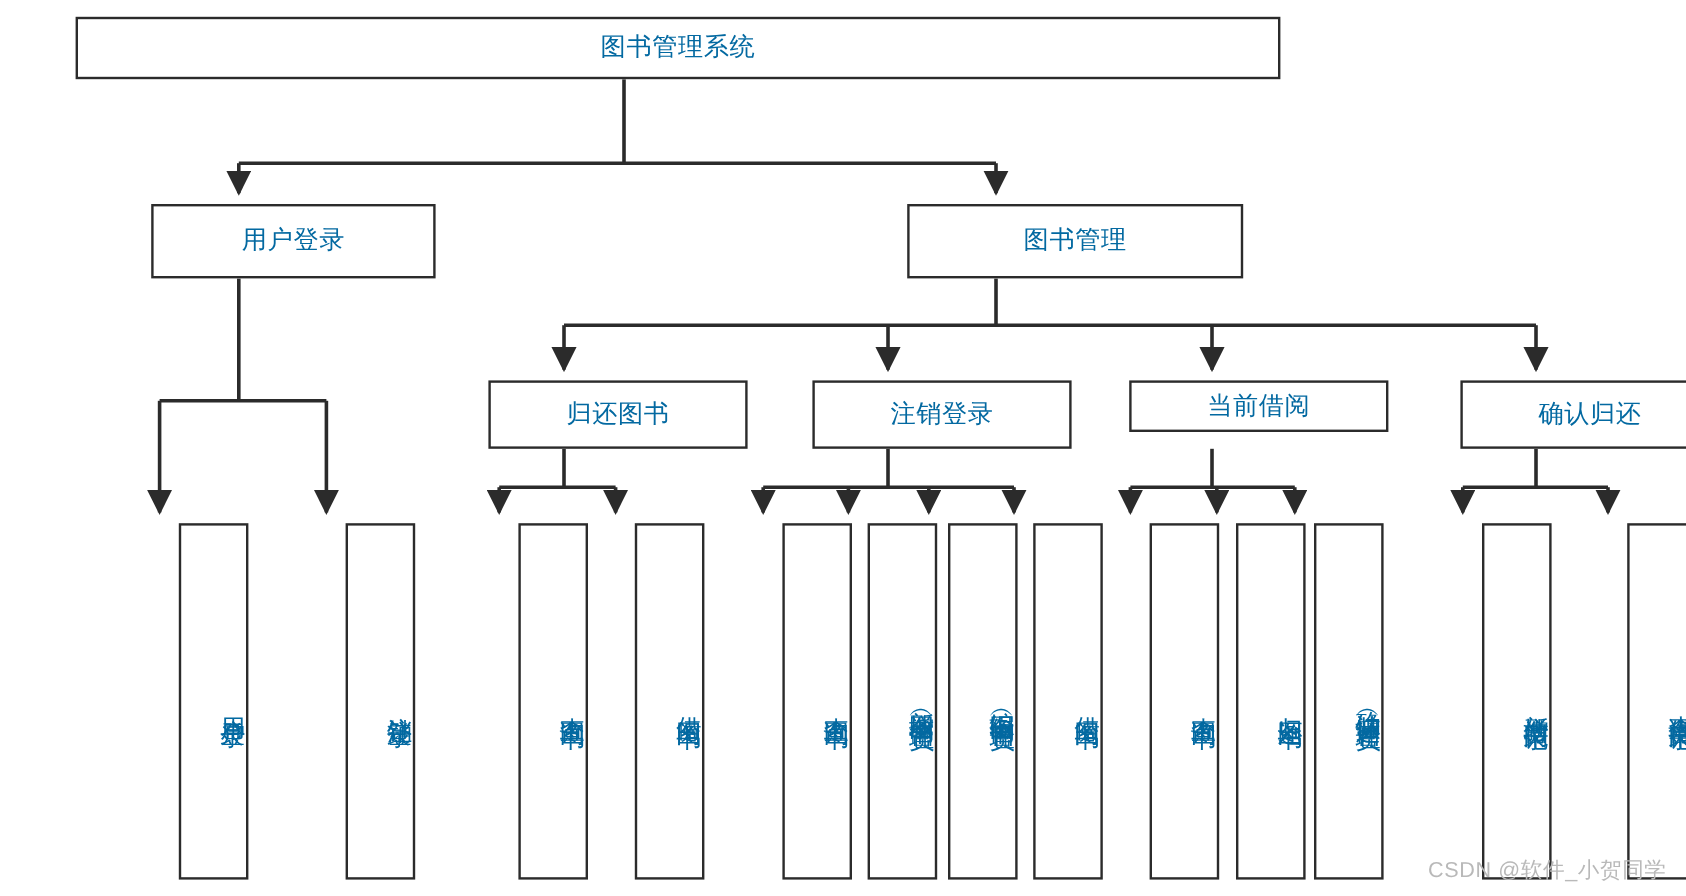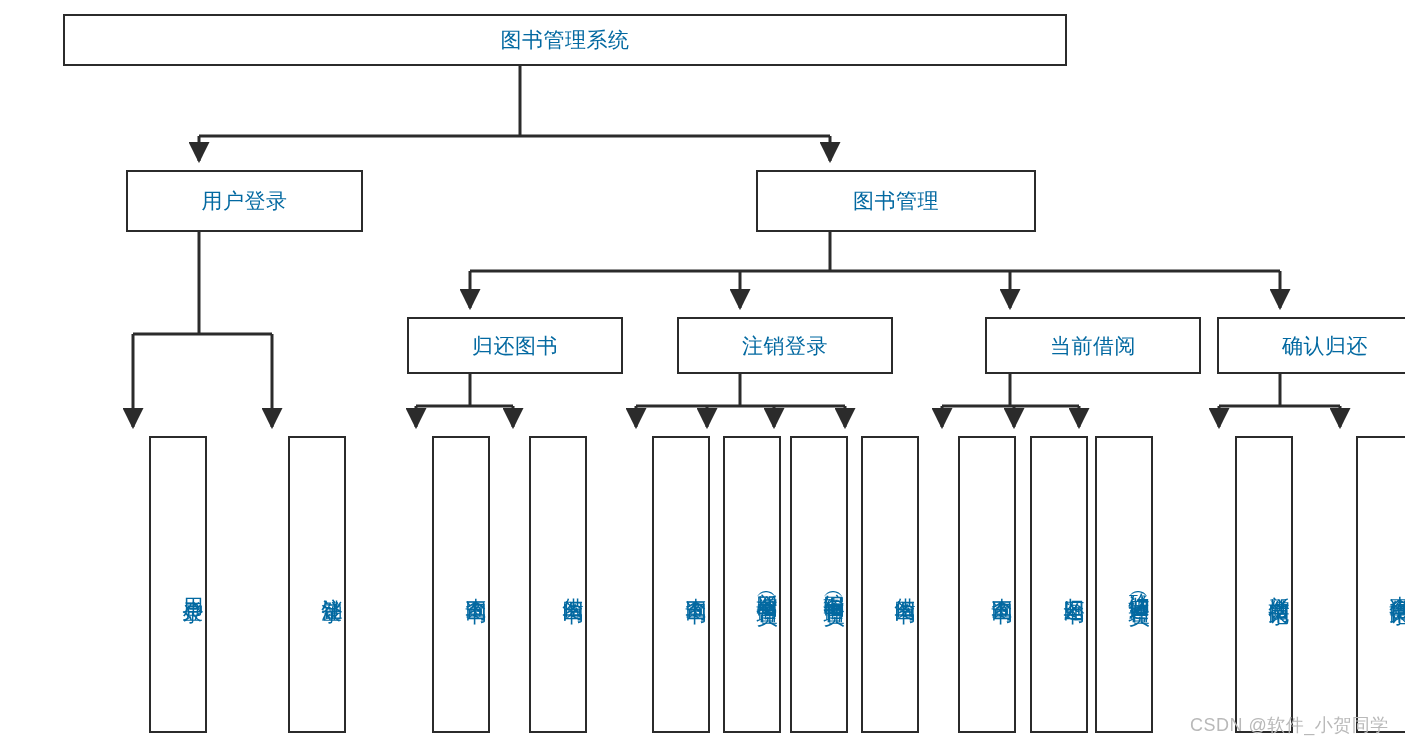--- a/index.html
+++ b/index.html
@@ -134,21 +134,21 @@
   <div class="node horiz" style="left:711px; top:170px; width:280px; height:62px;">
     <span>图书管理</span>
   </div>
 
   <div class="node horiz" style="left:362px; top:317px; width:216px; height:57px;">
     <span>归还图书</span>
   </div>
   <div class="node horiz" style="left:632px; top:317px; width:216px; height:57px;">
     <span>注销登录</span>
   </div>
-  <div class="node horiz" style="left:940px; top:317px; width:216px; height:57px;">
+  <div class="node horiz" style="left:896px; top:317px; width:216px; height:43px;">
     <span>当前借阅</span>
   </div>
   <div class="node horiz" style="left:1172px; top:317px; width:216px; height:57px;">
     <span>确认归还</span>
   </div>
 
   <div class="node vert" style="left:104px; top:436px; width:58px; height:297px;">
     <span>用户登录</span>
   </div>
   <div class="node vert" style="left:243px; top:436px; width:58px; height:297px;">

